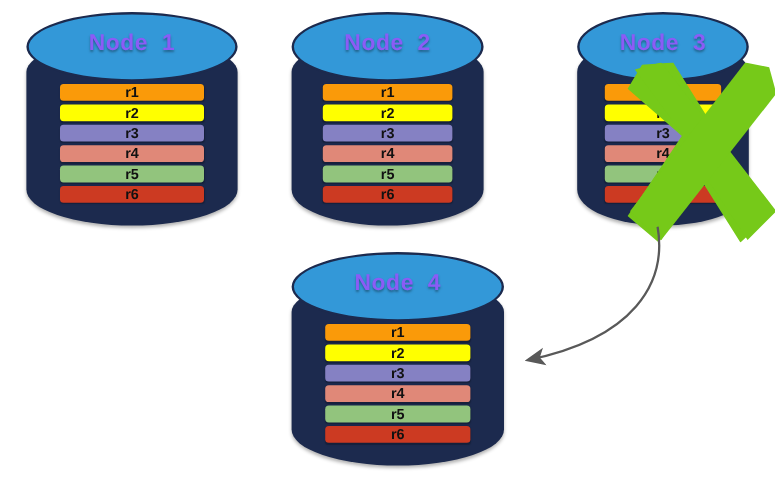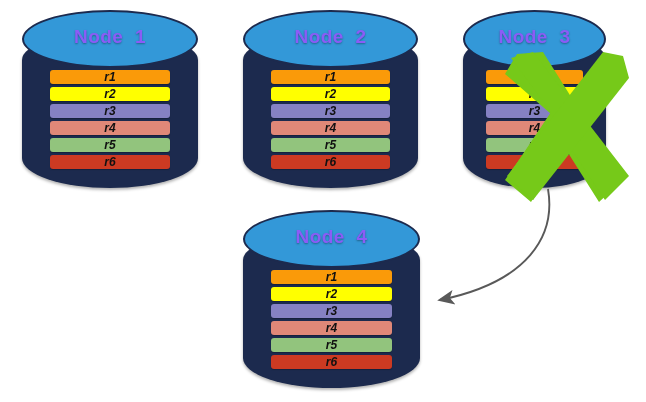--- a/index.html
+++ b/index.html
@@ -37,21 +37,20 @@
     font-size:19px;
     letter-spacing:.5px;
     text-shadow:0 1px 2px rgba(0,0,0,.35);
     white-space:pre;
     z-index:4;
   }
   
   .records{
     position:absolute;left:16%;top:60px;width:68%;
     z-index:3;
-    font-style:italic;
   }
   .rec{
     height:14px;
     margin-bottom:3px;
     border-radius:3px;
     text-align:center;
     font-size:12px;
     font-weight:bold;
     color:#111111;
     line-height:14px;
@@ -84,35 +83,35 @@
     <div class="records">
       <div class="rec" style="background:#fa9a09;">r1</div>
       <div class="rec" style="background:#ffff00;">r2</div>
       <div class="rec" style="background:#8581c3;">r3</div>
       <div class="rec" style="background:#e08878;">r4</div>
       <div class="rec" style="background:#92c47d;">r5</div>
       <div class="rec" style="background:#cc3a22;">r6</div>
     </div>
   </div>
 
-  <div class="node" style="left:243px;top:10px;width:175px;height:178px;">
+  <div class="node" style="left:243px;top:10px;width:160px;height:178px;">
     <div class="cyl-body"></div>
     <div class="cyl-top"></div>
     <div class="node-label">Node  2</div>
     <div class="records">
       <div class="rec" style="background:#fa9a09;">r1</div>
       <div class="rec" style="background:#ffff00;">r2</div>
       <div class="rec" style="background:#8581c3;">r3</div>
       <div class="rec" style="background:#e08878;">r4</div>
       <div class="rec" style="background:#92c47d;">r5</div>
       <div class="rec" style="background:#cc3a22;">r6</div>
     </div>
   </div>
 
-  <div class="node" style="left:463px;top:10px;width:143px;height:178px;">
+  <div class="node" style="left:481px;top:10px;width:143px;height:178px;">
     <div class="cyl-body"></div>
     <div class="cyl-top"></div>
     <div class="node-label">Node  3</div>
     <div class="records">
       <div class="rec" style="background:#fa9a09;">r1</div>
       <div class="rec" style="background:#ffff00;">r2</div>
       <div class="rec" style="background:#8581c3;">r3</div>
       <div class="rec" style="background:#e08878;">r4</div>
       <div class="rec" style="background:#92c47d;">r5</div>
       <div class="rec" style="background:#cc3a22;">r6</div>

